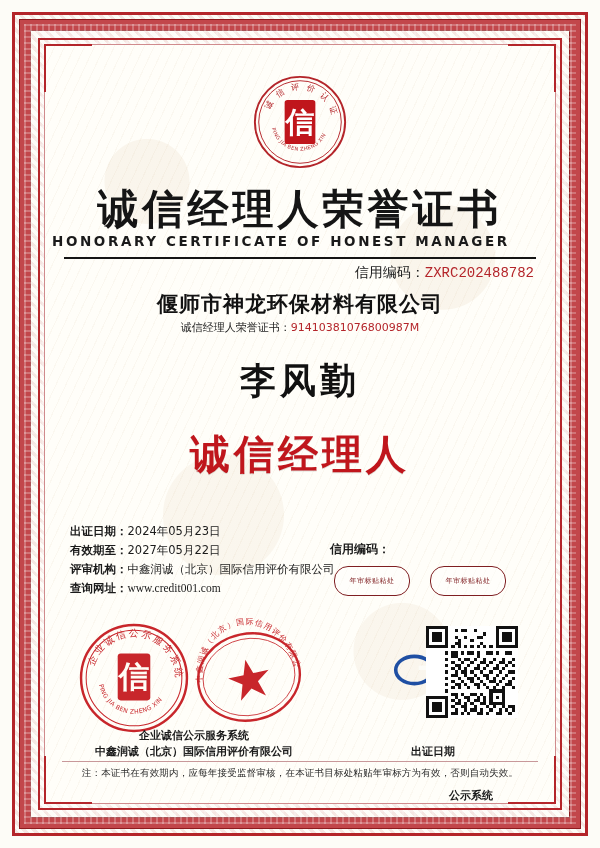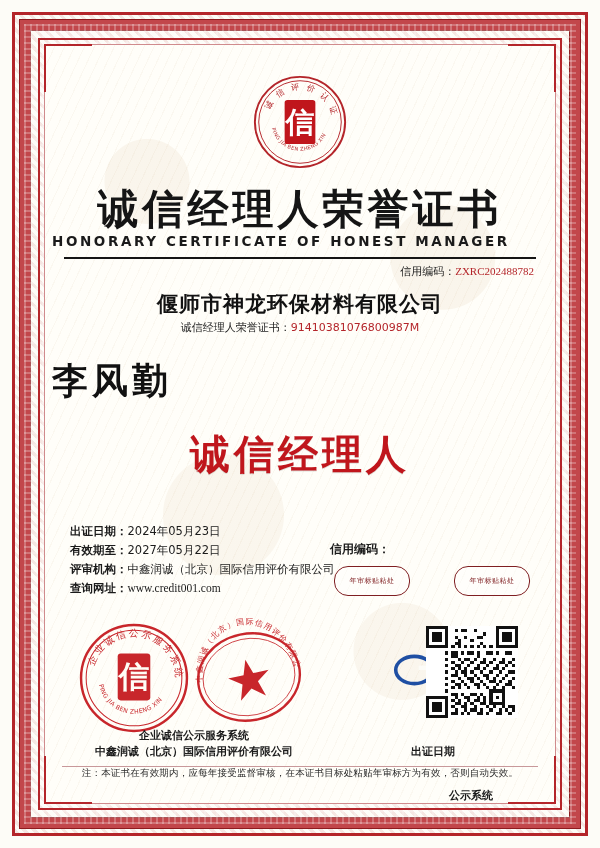--- a/index.html
+++ b/index.html
@@ -80,38 +80,38 @@
   .title-en{
     position:absolute;top:181px;left:0;right:0;text-align:left;
     font-size:13.5px;letter-spacing:2.6px;color:#1a1a1a;
     font-family:"DejaVu Sans", sans-serif;font-weight:bold;
   }
   .rule{
     position:absolute;top:205px;left:12px;right:12px;height:2px;background:#151515;
   }
   .credit-no{
     position:absolute;top:212px;right:14px;
-    font-size:11px;color:#b4252a;
-    font-family:Liberation Serif, serif;
+    font-size:14px;color:#b4252a;
+    font-family:Liberation Mono, monospace;
   }
   .credit-no .lbl{color:#1d1d1d;}
 
   .company{
     position:absolute;top:238px;left:0;right:0;text-align:center;
     font-size:21px;font-weight:bold;color:#121212;letter-spacing:1px;
     font-family:Liberation Serif, serif;
   }
   .usci{
     position:absolute;top:268px;left:0;right:0;text-align:center;
     font-size:11px;color:#b4252a;font-family:"DejaVu Sans", sans-serif;
   }
   .usci .lbl{color:#1d1d1d;}
 
   .person{
-    position:absolute;top:305px;left:0;right:0;
+    position:absolute;top:305px;left:0;right:0;text-align:center;
     font-size:36px;font-weight:bold;color:#111;letter-spacing:4px;
     font-family:Liberation Mono, monospace;
   }
   .award{
     position:absolute;top:375px;left:0;right:0;text-align:center;
     font-size:40px;font-weight:bold;color:#c0161c;letter-spacing:4px;
     font-family:"DejaVu Sans", sans-serif;
     text-shadow:0 1px 0 rgba(0,0,0,.12);
   }
 
@@ -123,21 +123,21 @@
   .details .row{white-space:nowrap;}
   .details .k{font-weight:bold;}
   .details .v{font-weight:normal;}
   .details .v-link{font-family:"Liberation Serif", serif;}
 
   .annual{
     position:absolute;left:278px;top:489px;
     font-size:12px;font-weight:bold;color:#1b1b1b;
     font-family:"DejaVu Sans", sans-serif;
   }
-  .stickers{position:absolute;left:282px;top:514px;display:flex;gap:44px;}
+  .stickers{position:absolute;left:282px;top:514px;display:flex;gap:20px;}
   .sticker{
     width:74px;height:28px;border:1px solid #7f1f22;border-radius:14px;
     display:flex;align-items:center;justify-content:center;
     font-size:7px;color:#7f1f22;letter-spacing:.5px;
     font-family:"DejaVu Sans", sans-serif;background:rgba(255,255,255,.4);
   }
 
   
   .bottom{
     position:absolute;left:8px;right:8px;top:570px;height:130px;
@@ -159,21 +159,21 @@
   }
   .cap-qr{
     position:absolute;right:10px;top:122px;width:118px;text-align:center;
     font-size:11px;font-weight:bold;color:#1b1b1b;
     font-family:"DejaVu Sans", sans-serif;
     margin-top:44px;
   }
 
   .footnote{
     position:absolute;left:10px;right:10px;bottom:16px;
-    border-top:1px solid #c8989a;
+    border-top:1px solid #c8989a;padding-top:5px;
     font-size:9.5px;color:#2a2a2a;letter-spacing:.2px;text-align:center;
     font-family:"DejaVu Sans", sans-serif;
   }
 </style>
 </head>
 <body>
 
 <div class="page">
 
   <div class="frame-outer"></div>

